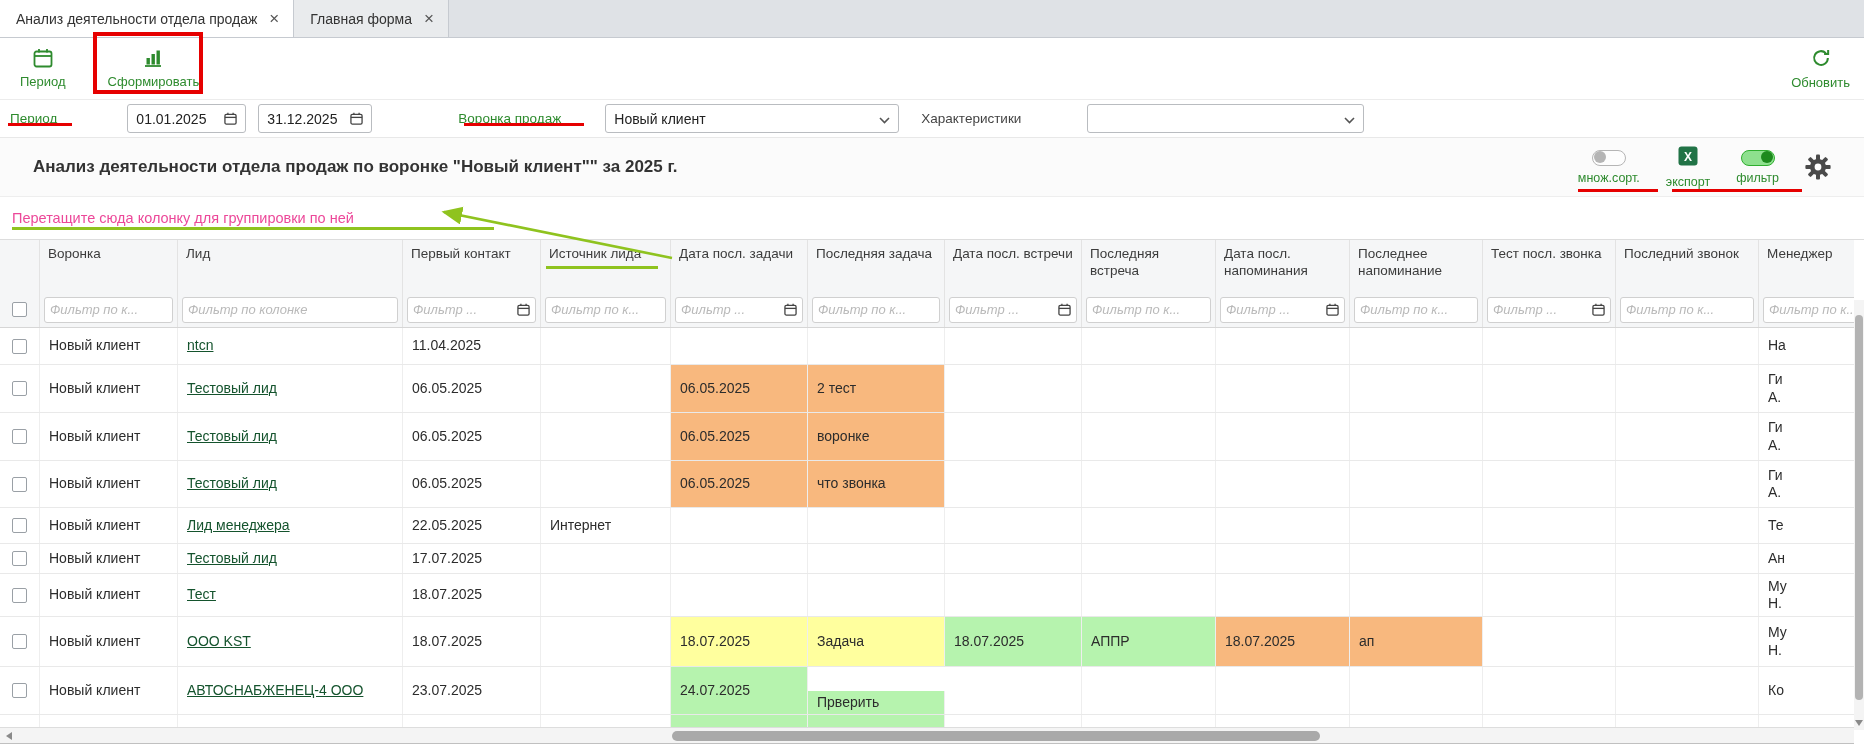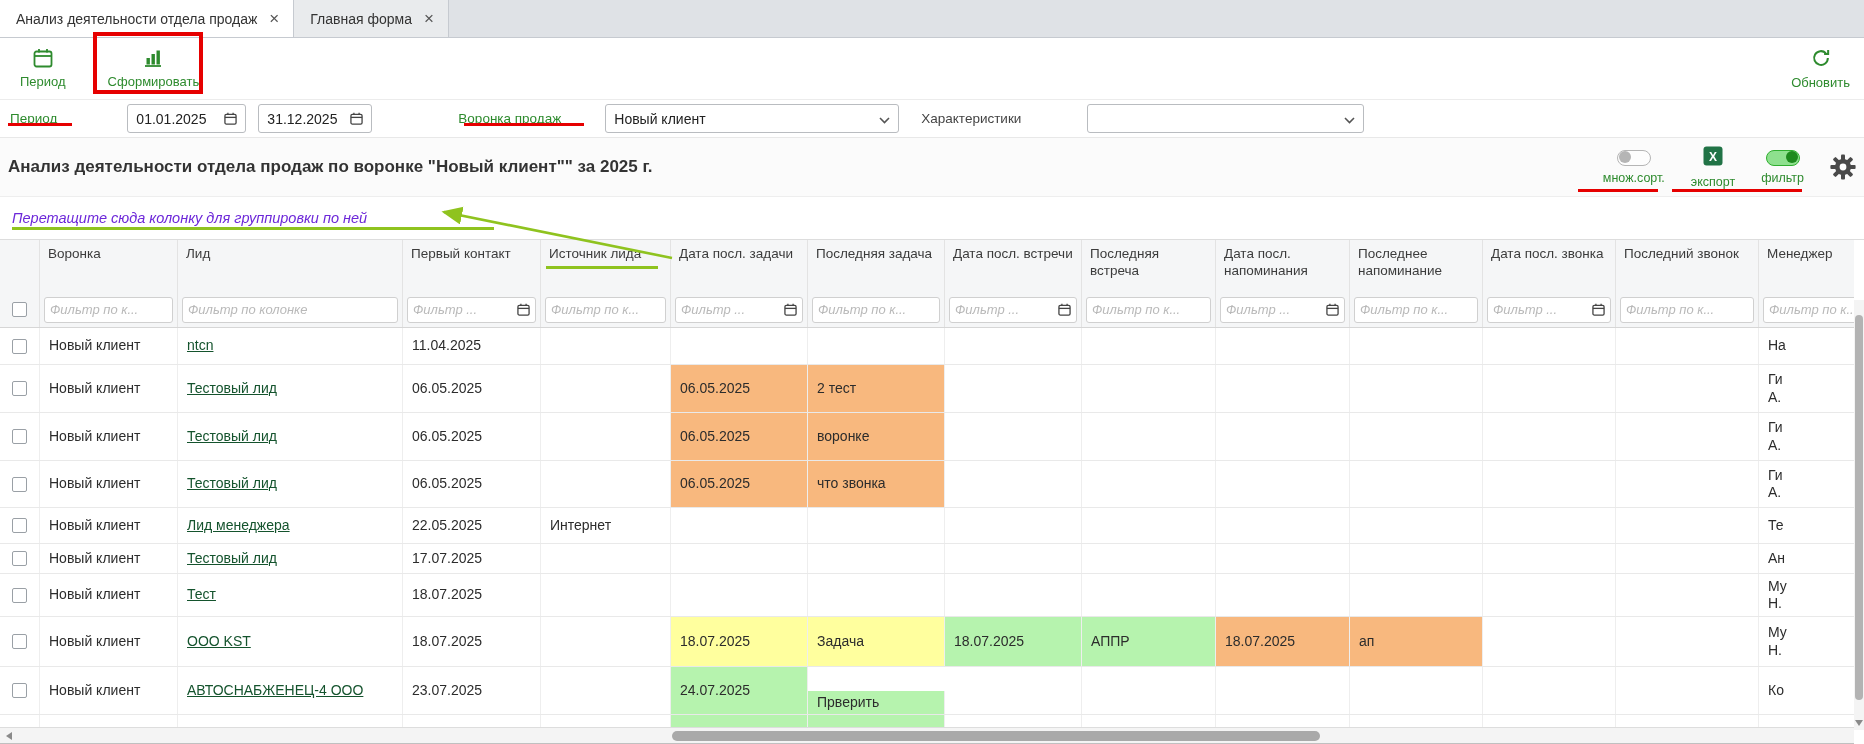--- a/index.html
+++ b/index.html
@@ -18,33 +18,33 @@
   .tb-btn + .tb-btn { margin-left: 42px; }
   .tb-spacer { flex: 1; }
 
   
   .filterbar { height: 38px; display: flex; align-items: center; background: #fff; border-bottom: 1px solid #e8e8e8; font-size: 13.5px; padding-left: 10px; }
   .green-label { color: #2e8b2e; }
   .plain-label { color: #444; }
   .date-box, .select-box { display: flex; align-items: center; justify-content: space-between; border: 1px solid #b9bcc0; border-radius: 3px; height: 29px; padding: 0 8px; font-size: 14px; background: #fff; color: #222; }
 
   
-  .title-row { height: 58px; display: flex; align-items: center; padding: 0 8px; background: #fbfbfb; }
+  .title-row { height: 58px; display: flex; align-items: center; padding: 0 33px; background: #fbfbfb; }
   .report-title { font-size: 17px; font-weight: bold; color: #333; }
   .controls { margin-left: auto; display: flex; align-items: center; gap: 26px; }
   .ctrl { display: flex; flex-direction: column; align-items: center; gap: 5px; }
   .ctrl-label { font-size: 12.5px; color: #2e8b2e; white-space: nowrap; }
   .toggle { width: 34px; height: 16px; border-radius: 9px; position: relative; }
   .toggle.off { background: #fdfdfd; border: 1.5px solid #b5b5b5; }
   .toggle.off .knob { position: absolute; left: 1px; top: 0.5px; width: 12px; height: 12px; border-radius: 50%; background: #b5b5b5; }
   .toggle.on { background: #8ee08e; border: 1.5px solid #2fae2f; }
   .toggle.on .knob { position: absolute; right: 1px; top: 0.5px; width: 12px; height: 12px; border-radius: 50%; background: #1d8a1d; }
 
   .group-row { height: 44px; display: flex; align-items: center; padding-left: 12px; background: #fff; border-bottom: 1px solid #ddd; border-top: 1px solid #eee; }
-  .group-hint { font-style: italic; color: #6d28d9; font-size: 14.5px; text-align: right; }
+  .group-hint { color: #ec4899; font-size: 14.5px; text-align: right; }
 
   
   .grid { width: 1854px; overflow: hidden; }
   .grid-label-row { display: flex; background: #f5f6f7; height: 52px; }
   .hcell { padding: 6px 8px; font-size: 13.5px; color: #3c3c3c; border-right: 1px solid #e3e3e3; line-height: 1.25; flex: 0 0 auto; overflow: hidden; }
   .grid-filter-row { display: flex; background: #f5f6f7; border-bottom: 1px solid #d6d6d6; height: 36px; align-items: center; }
   .fcell { padding: 0 4px; border-right: 1px solid #e3e3e3; height: 100%; display: flex; align-items: center; justify-content: center; flex: 0 0 auto; overflow: hidden; }
   .finput { flex: 1; display: flex; align-items: center; background: #fff; border: 1px solid #d0d0d0; border-radius: 3px; height: 26px; padding: 0 5px; min-width: 0; }
   .finput input { border: none; outline: none; width: 100%; font-size: 13px; font-family: inherit; min-width: 0; background: transparent; color: #be185d; }
   .finput input::placeholder { color: #b9b9b9; font-style: italic; opacity: 1; }
@@ -219,21 +219,21 @@
       <div class="hcell" style="width: 138px;">Воронка</div>
       <div class="hcell" style="width: 225px;">Лид</div>
       <div class="hcell" style="width: 138px;">Первый контакт</div>
       <div class="hcell" style="width: 130px;">Источник лида</div>
       <div class="hcell" style="width: 137px;">Дата посл. задачи</div>
       <div class="hcell" style="width: 137px;">Последняя задача</div>
       <div class="hcell" style="width: 137px;">Дата посл. встречи</div>
       <div class="hcell" style="width: 134px;">Последняя встреча</div>
       <div class="hcell" style="width: 134px;">Дата посл. напоминания</div>
       <div class="hcell" style="width: 133px;">Последнее напоминание</div>
-      <div class="hcell" style="width: 133px;">Дата посл. звонка</div>
+      <div class="hcell" style="width: 133px;">Тест посл. звонка</div>
       <div class="hcell" style="width: 143px;">Последний звонок</div>
       <div class="hcell" style="width: 120px;">Менеджер</div>
     </div>
   <div class="grid-filter-row" id="grid-filter-row">
       <div class="fcell" style="width: 40px;">
         <span class="cbx"></span>
       </div>
       <div class="fcell" style="width: 138px;">
         <div class="finput">
           <input placeholder="Фильтр по к..." style="">

